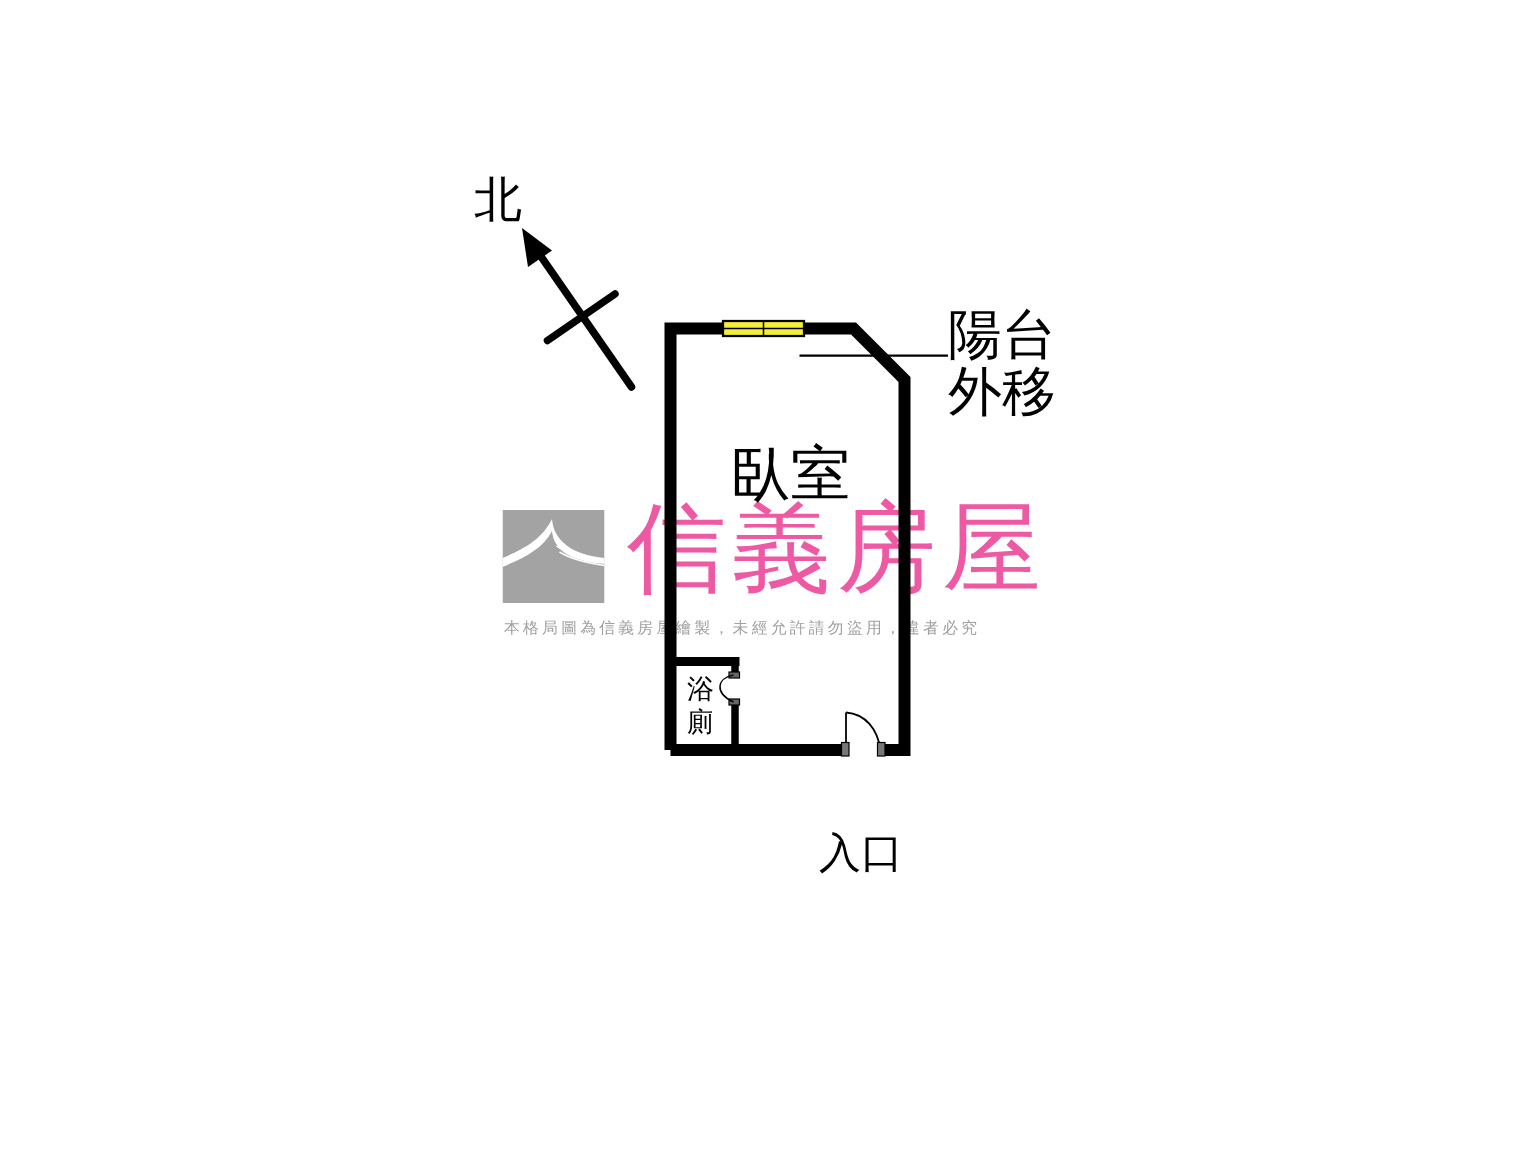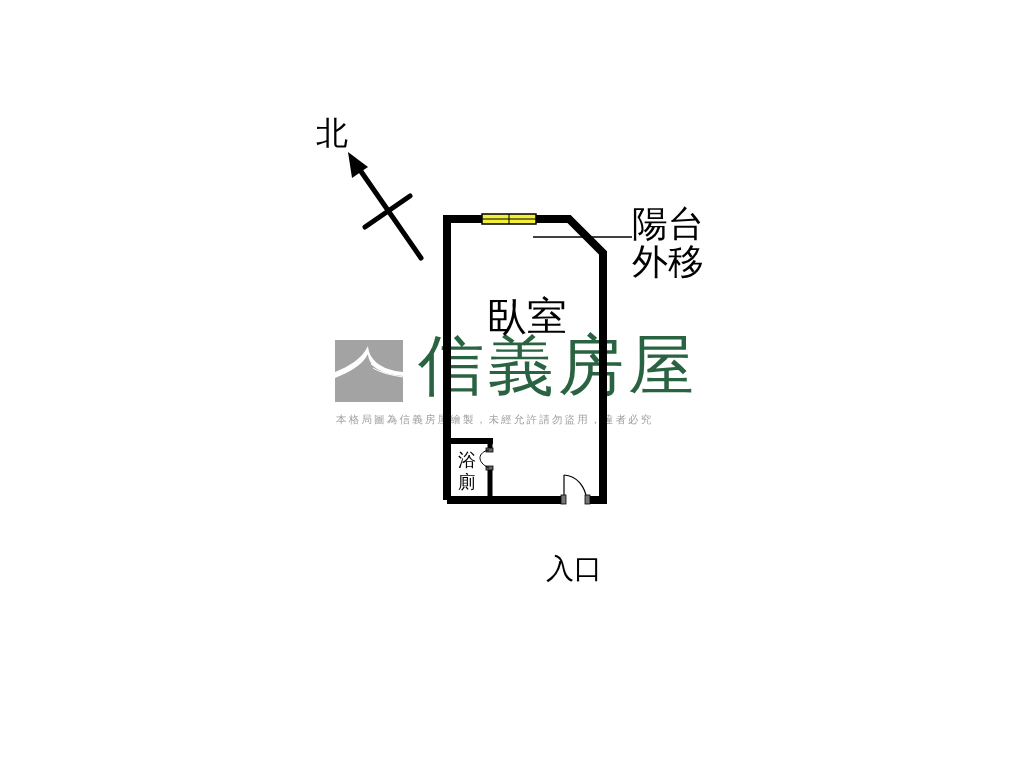--- a/index.html
+++ b/index.html
@@ -6,21 +6,21 @@
     body { width: 1024px; height: 768px; position: relative; overflow: hidden;
            font-family: "DejaVu Serif", "Liberation Serif", serif; color: #000; }
     .abs { position: absolute; }
     #plan-svg { position: absolute; left: 0; top: 0; width: 1024px; height: 560px; }
     .label { position: absolute; white-space: nowrap; line-height: 1; }
     .north-label { left: 316px; top: 117px; font-size: 32px; }
     .balcony-label { left: 632px; top: 205px; font-size: 36px; line-height: 38px; }
     .room-label { left: 487px; top: 296px; font-size: 40px; }
     .bath-label { left: 458px; top: 449px; font-size: 18px; line-height: 22px; width: 22px; }
     .entrance-label { left: 546px; top: 514px; font-size: 28px; margin-top: 41px; }
-    .wm-brand { left: 418px; top: 333px; font-size: 66px; color: #14532d; letter-spacing: 4px;
+    .wm-brand { left: 418px; top: 333px; font-size: 66px; color: #ec4899; letter-spacing: 4px;
                 font-family: "DejaVu Sans", sans-serif; opacity: 0.9; }
     .wm-note { left: 336px; top: 414px; font-size: 10.5px; color: #a0a0a0; letter-spacing: 2.2px;
                font-family: "DejaVu Sans", sans-serif; }
     .disclaimer { position: absolute; left: 14px; top: 561px; width: 1000px;
                   font-size: 22.5px; line-height: 33px; }
     .disclaimer div { white-space: nowrap; }
   </style>
 </head>
 <body>
 

